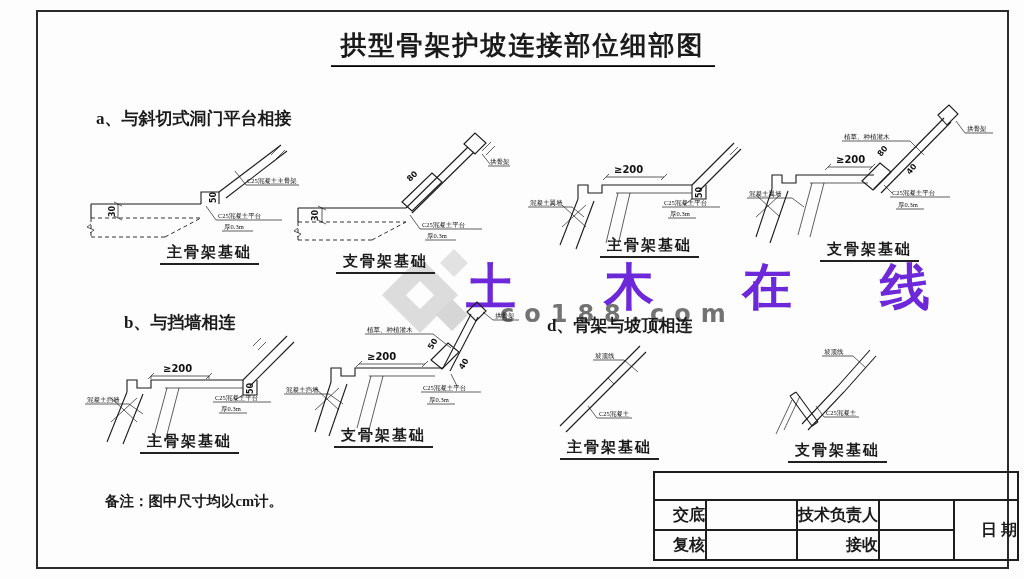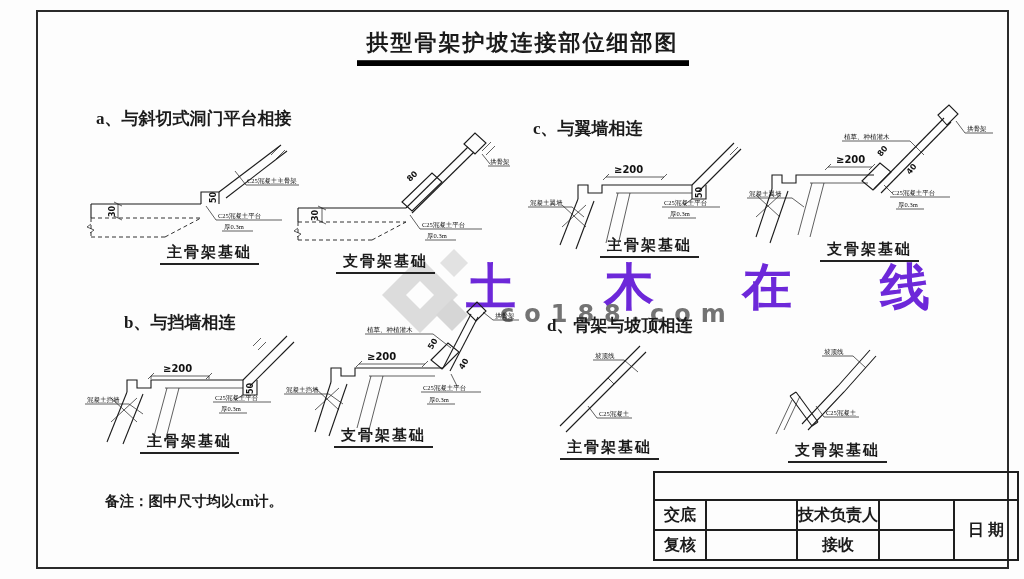--- a/index.html
+++ b/index.html
@@ -8,22 +8,22 @@
   .sheet-border{position:absolute;left:36px;top:10px;width:973px;height:559px;
                 border:2px solid #2b2b2b;box-sizing:border-box;}
   
   .wm-brand{position:absolute;left:466px;top:254px;font-size:50px;font-weight:bold;
             letter-spacing:88px;color:#6d28d9;white-space:nowrap;z-index:1;}
   .wm-domain{position:absolute;left:500px;top:300px;font-size:24px;font-weight:bold;
              letter-spacing:10px;color:#737373;font-family:"DejaVu Sans",sans-serif;z-index:1;text-align:center;}
   .wm-logo{position:absolute;left:350px;top:243px;z-index:1;}
   
   .title{position:absolute;left:36px;top:28px;width:973px;text-align:center;z-index:2;}
-  .dblu{display:inline-block;font-size:22px;font-weight:bold;letter-spacing:2px;
-        border-bottom:6px solid #000000;padding:0 10px 3px;}
+  .dblu{display:inline-block;font-size:26px;font-weight:bold;letter-spacing:2px;
+        border-bottom:2px solid #000000;padding:0 10px 3px;}
   .dblu::after{content:"";display:block;border-bottom:1px solid #333;margin:2px -10px -4px;}
   .heading{position:absolute;font-size:17px;font-weight:bold;white-space:nowrap;z-index:2;}
   .caption{position:absolute;white-space:nowrap;z-index:2;}
   .cap{display:inline-block;font-size:15px;font-weight:bold;letter-spacing:2px;
        border-bottom:2px solid #222;padding:0 7px 2px;}
   .cap::after{content:"";display:block;border-bottom:1px solid #222;margin:2px -7px -4px;}
   .note{position:absolute;left:105px;top:492px;font-size:14.5px;font-weight:bold;z-index:2;}
   
   svg.diag{position:absolute;overflow:visible;z-index:2;}
   svg.diag path{stroke:#1b1b1b;stroke-width:1.1;fill:none;}
@@ -34,21 +34,21 @@
   svg.diag text.dim{font-size:8px;font-weight:bold;font-family:"DejaVu Sans",sans-serif;}
   svg.diag text.dimbig{font-size:10px;font-weight:bold;font-family:"DejaVu Sans",sans-serif;}
   
   table.title-block{position:absolute;left:653px;top:471px;border-collapse:collapse;z-index:2;
                     font-size:16px;font-weight:bold;}
   table.title-block td{border:2px solid #1e1e1e;text-align:center;vertical-align:middle;
                        padding:0;white-space:nowrap;}
   td.tbw1{width:50px;height:28px;} td.tbw2{width:89px;} td.tbw3{width:78px;}
   td.tbw4{width:73px;} td.tbw5{width:62px;vertical-align:top;padding-top:5px;}
   tr.tb-empty td{height:26px;}
-  tr.tb-row td{height:28px;}
+  tr.tb-row td{height:28px;text-align:right;}
 </style>
 </head>
 <body>
 
 <div class="canvas">
   <div class="sheet-border"></div>
 
   <svg class="wm-logo" width="120" height="100" viewBox="0 0 120 100">
     <polygon points="32,52 70,14 108,52 70,90" fill="#dcdcdc"></polygon>
     <polygon points="56,52 70,38 84,52 70,66" fill="#fdfdfd"></polygon>
@@ -57,21 +57,20 @@
   </svg>
   <div class="wm-brand">土木在线</div>
   <div class="wm-domain">co188.com</div>
 
   <div class="title">
     <span class="dblu">拱型骨架护坡连接部位细部图</span>
   </div>
 
   <div class="heading" style="left:96px;top:107px;">a、与斜切式洞门平台相接</div>
   <div class="heading" style="left:92px;top:311px;margin-left:32px;">b、与挡墙相连</div>
-  <div class="heading" style="left:533px;top:117px;">c、与翼墙相连</div>
   <div class="heading" style="left:547px;top:314px;">d、骨架与坡顶相连</div>
 
   <svg class="diag" style="left:85px;top:140px;" width="215" height="122" viewBox="0 0 215 122">
     <g>
       <path d="M6,64 H116"></path>
       <path d="M116,64 V52 H134 V64"></path>
       <path d="M134,52 L196,5"></path>
       <path d="M141,58 L202,11"></path>
       <path class="thin" d="M186,15 l9,-9 M191,19 l9,-9"></path>
       <path d="M6,64 V78"></path>

